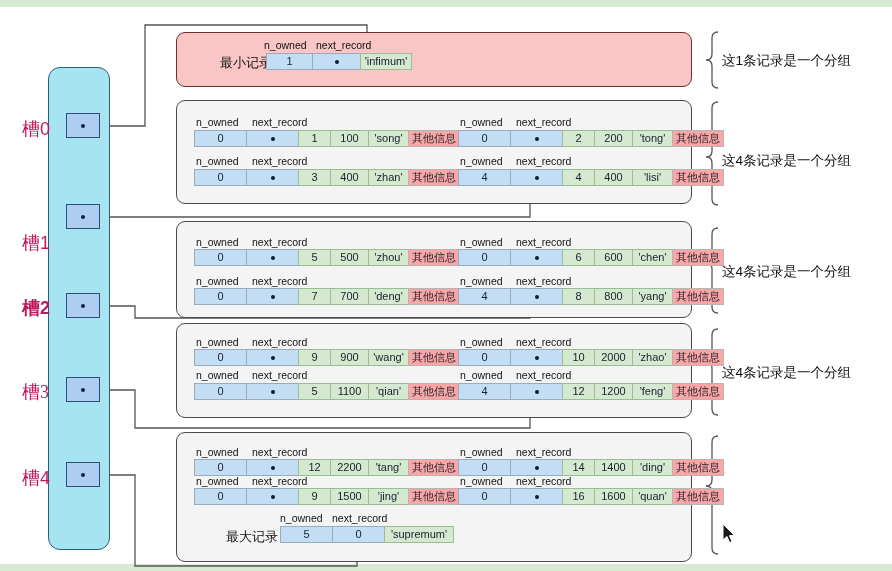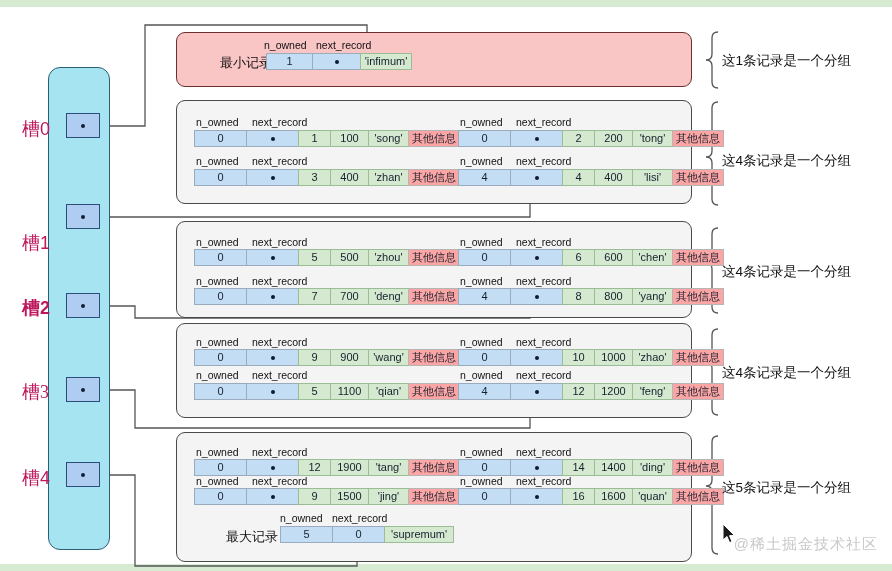--- a/index.html
+++ b/index.html
@@ -291,21 +291,21 @@
     <div class="cell c-gray w-other">其他信息</div>
   </div>
   <div class="hdr" style="left:460px;top:329px;">n_owned</div>
   <div class="hdr" style="left:516px;top:329px;">next_record</div>
   <div class="rec" style="left:458px;top:342px;">
     <div class="cell c-blue w-now">0</div>
     <div class="cell c-dot w-next">
         <span class="dot"></span>
       </div>
     <div class="cell c-green w-id">10</div>
-    <div class="cell c-green w-num">1000</div>
+    <div class="cell c-green w-num">2000</div>
     <div class="cell c-green w-name">'zhao'</div>
     <div class="cell c-gray w-other">其他信息</div>
   </div>
   <div class="hdr" style="left:196px;top:362px;">n_owned</div>
   <div class="hdr" style="left:252px;top:362px;">next_record</div>
   <div class="rec" style="left:194px;top:376px;">
     <div class="cell c-blue w-now">0</div>
     <div class="cell c-dot w-next">
         <span class="dot"></span>
       </div>
@@ -332,21 +332,21 @@
   <div class="group-box plain" style="left:176px;top:425px;width:516px;height:130px;"></div>
 
   <div class="hdr" style="left:196px;top:439px;">n_owned</div>
   <div class="hdr" style="left:252px;top:439px;">next_record</div>
   <div class="rec" style="left:194px;top:452px;">
     <div class="cell c-blue w-now">0</div>
     <div class="cell c-dot w-next">
         <span class="dot"></span>
       </div>
     <div class="cell c-green w-id">12</div>
-    <div class="cell c-green w-num">1900</div>
+    <div class="cell c-green w-num">2200</div>
     <div class="cell c-green w-name">'tang'</div>
     <div class="cell c-gray w-other">其他信息</div>
   </div>
   <div class="hdr" style="left:460px;top:439px;">n_owned</div>
   <div class="hdr" style="left:516px;top:439px;">next_record</div>
   <div class="rec" style="left:458px;top:452px;">
     <div class="cell c-blue w-now">0</div>
     <div class="cell c-dot w-next">
         <span class="dot"></span>
       </div>
@@ -382,21 +382,19 @@
 
   <div class="big-label" style="left:226px;top:521px;">最大记录：</div>
   <div class="hdr" style="left:280px;top:505px;">n_owned</div>
   <div class="hdr" style="left:332px;top:505px;">next_record</div>
   <div class="rec sup" style="left:280px;top:519px;">
     <div class="cell c-blue w-sup-n">5</div>
     <div class="cell c-blue w-sup-p">0</div>
     <div class="cell c-green w-sup-t">'supremum'</div>
   </div>
 
-  <div class="annot" style="left:722px;top:472px;">这5条记录是一个分组</div>
-
-  <div id="watermark">@稀土掘金技术社区</div>
+
 
   <svg id="cursor" viewBox="0 0 14 21">
     <path d="M1,1 L1,17 L5,13.5 L7.6,19.6 L10,18.6 L7.5,12.7 L12.4,12.4 Z" fill="#1a1a1a" stroke="#ffffff" stroke-width="1"></path>
   </svg>
 
 </div>
 
 </body></html>

